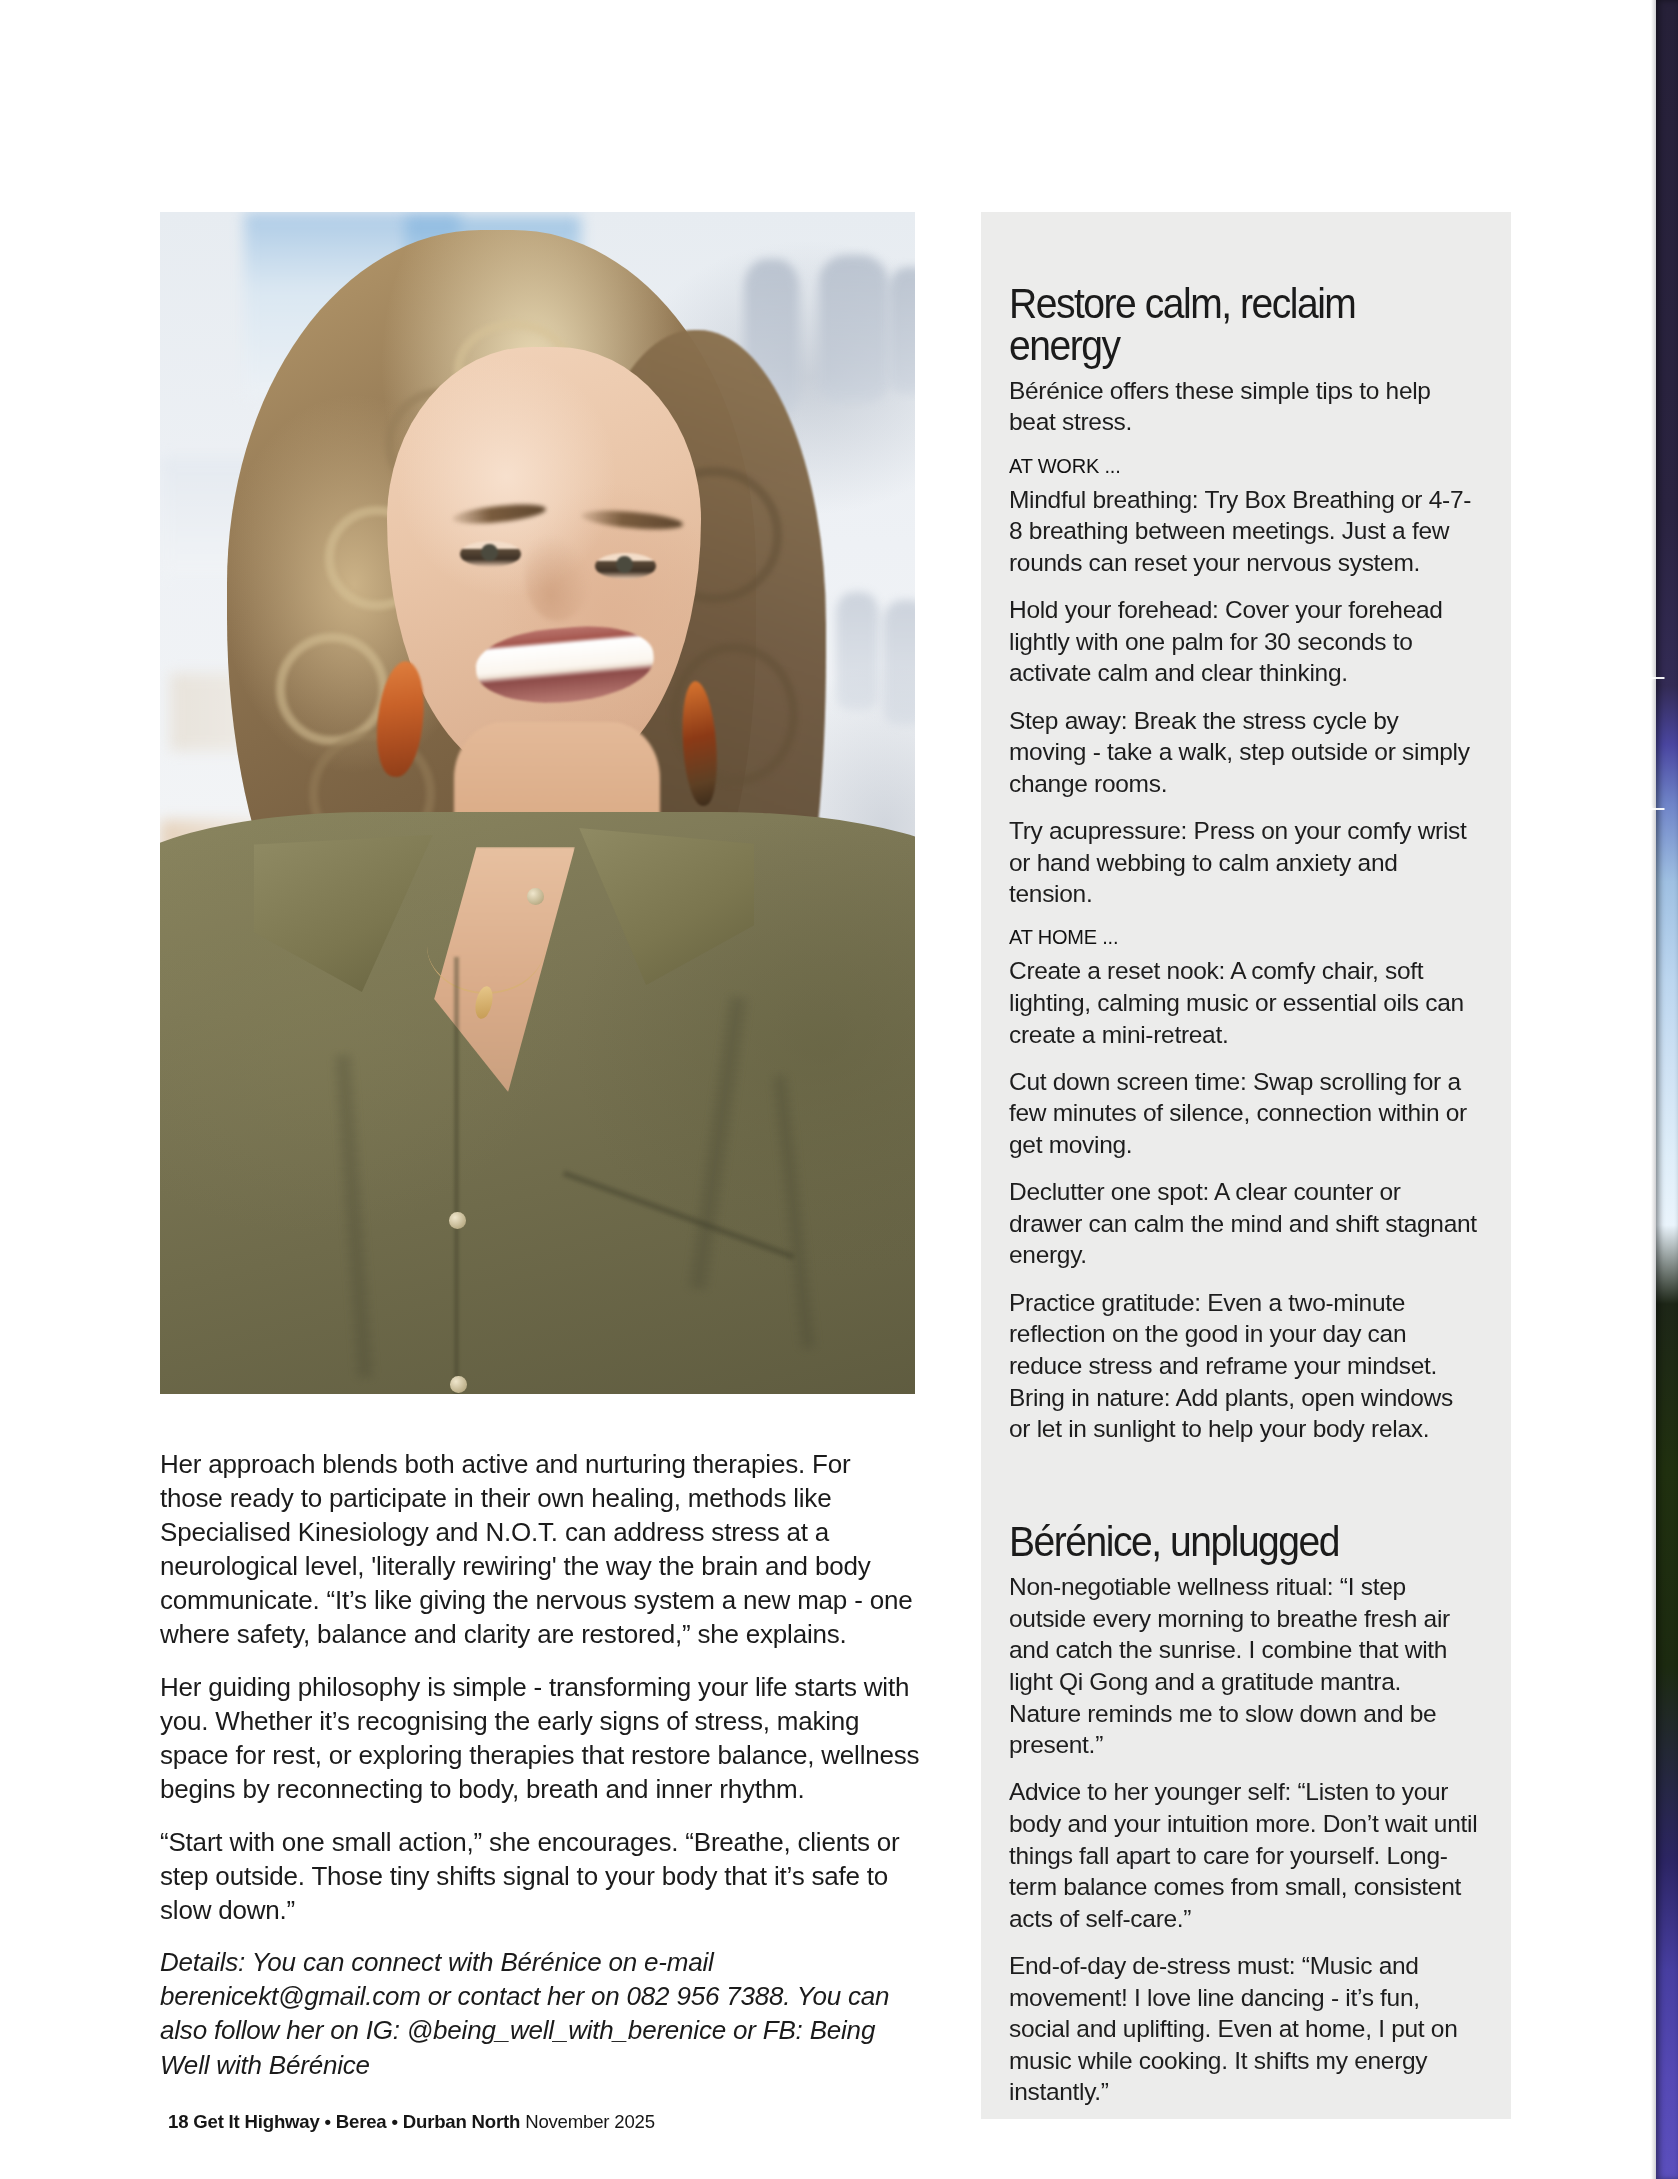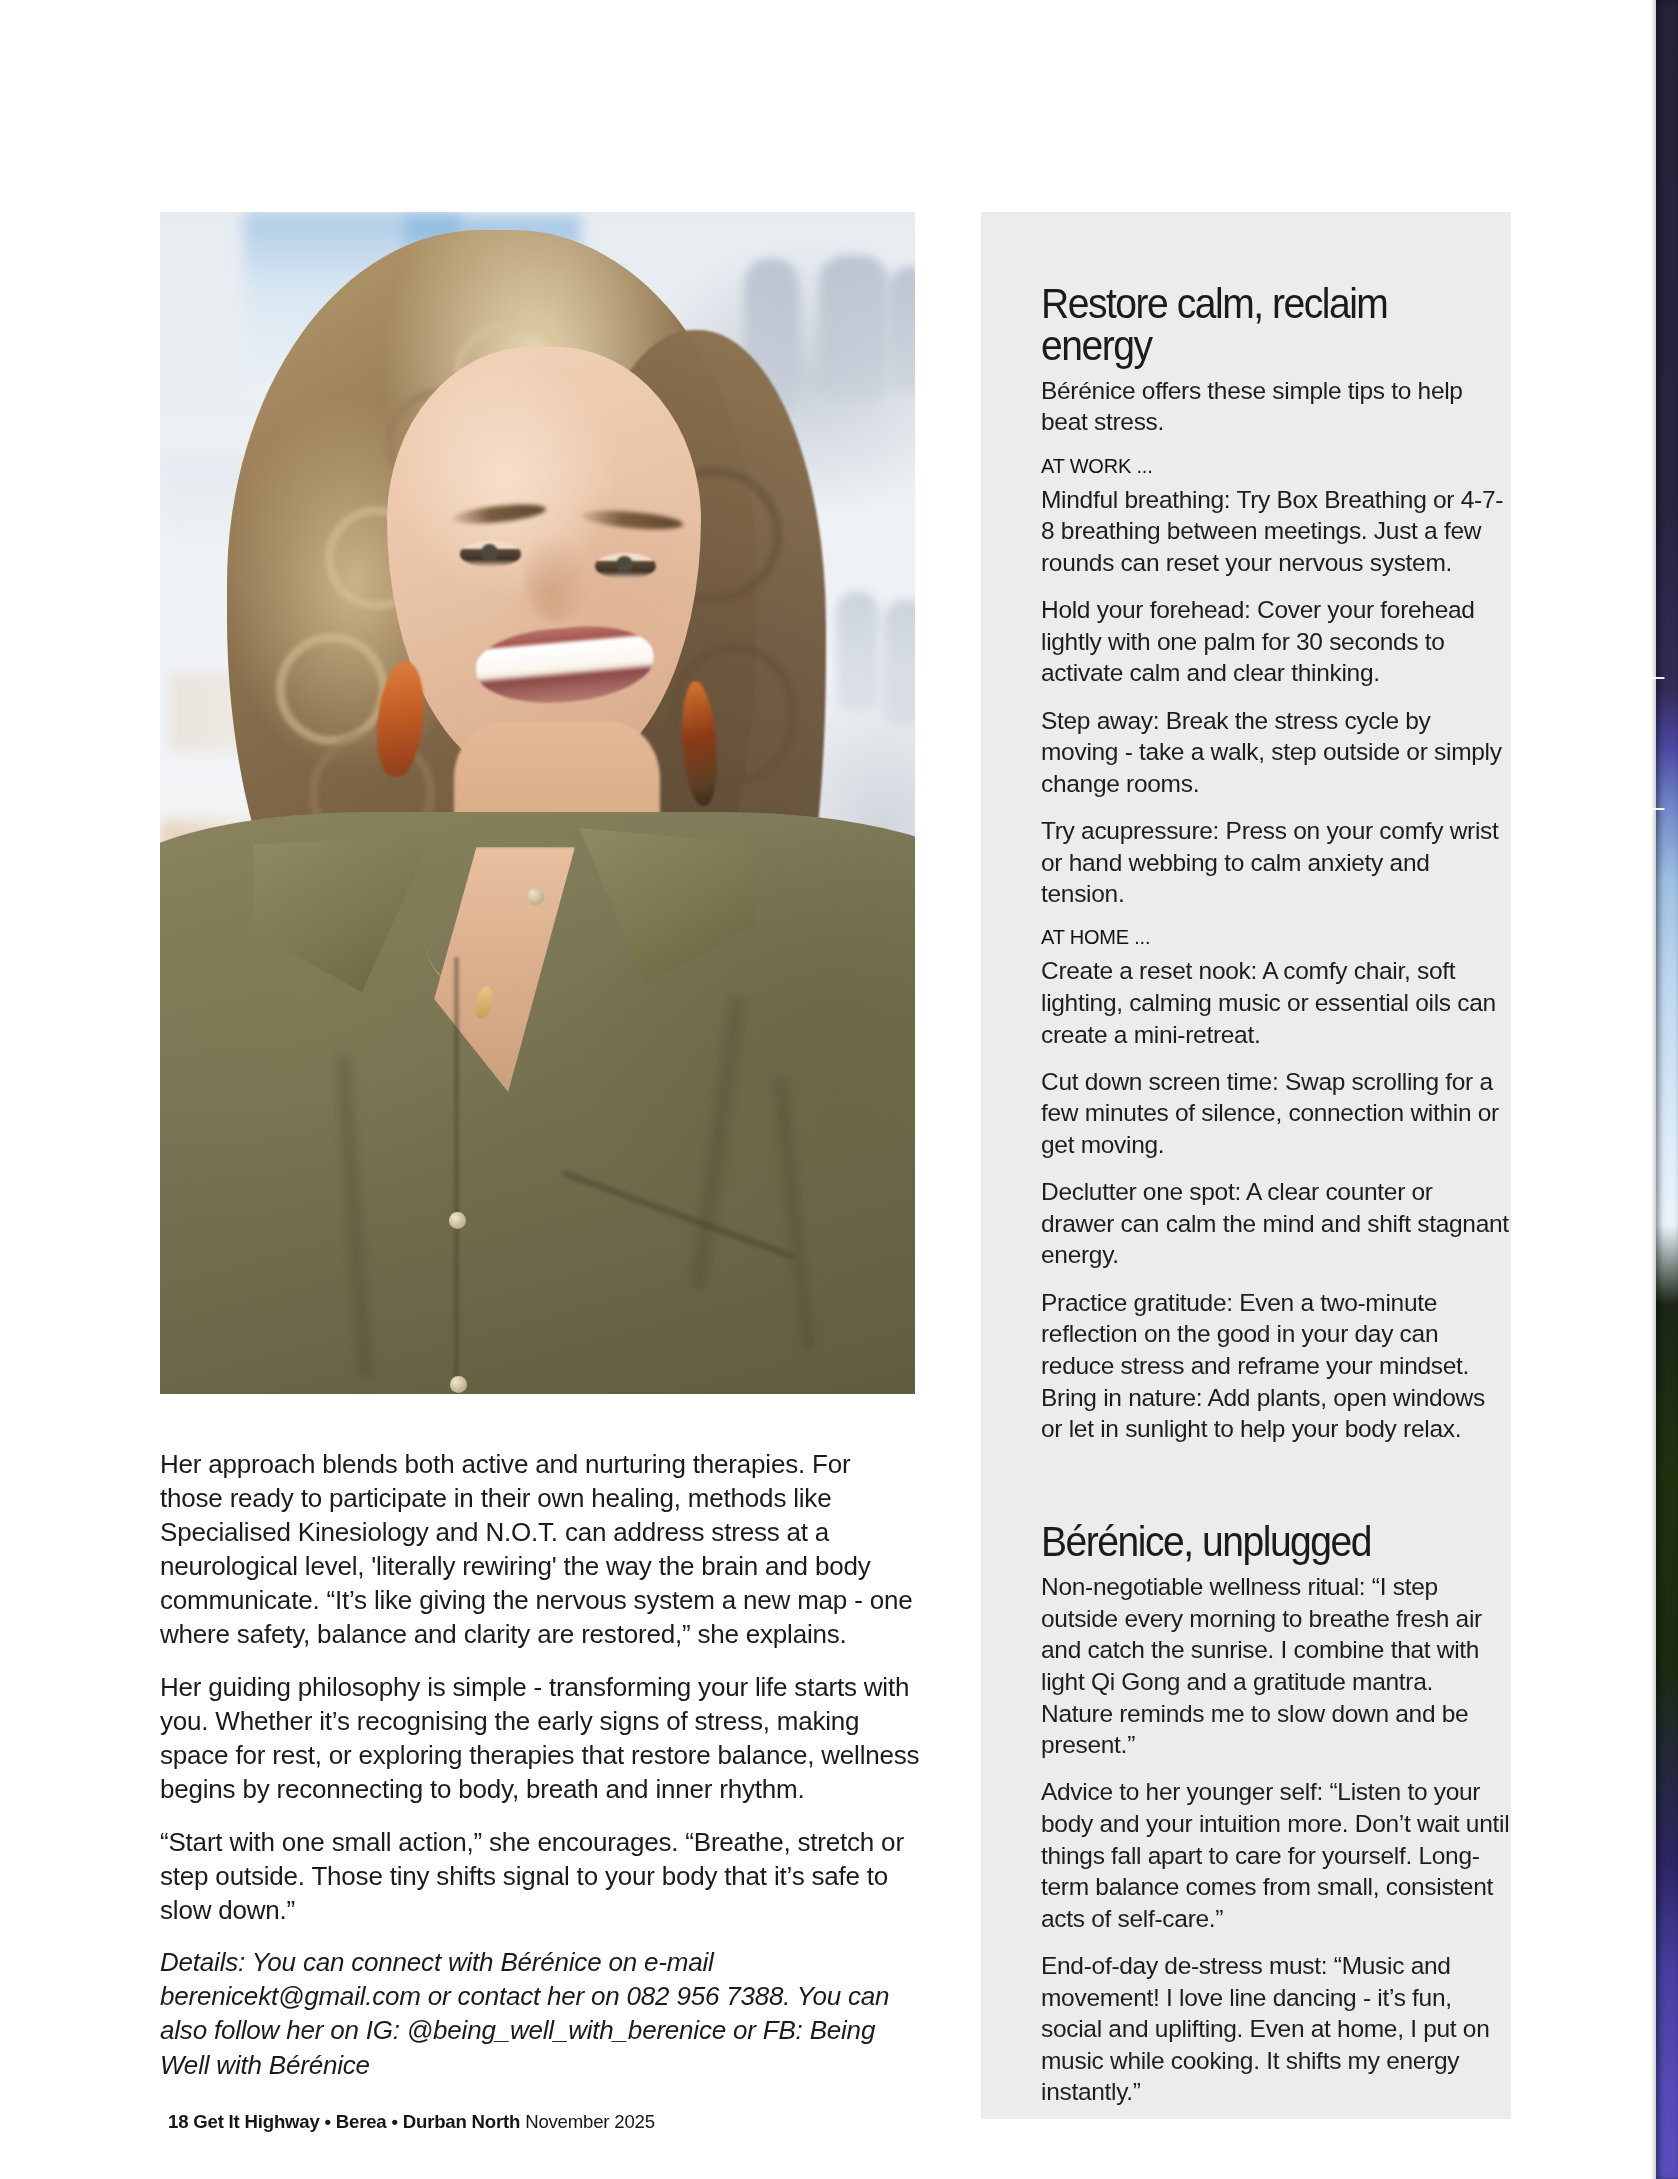--- a/index.html
+++ b/index.html
@@ -364,21 +364,20 @@
     top: 212px;
     width: 530px;
     height: 1907px;
     background: #ececeb;
   }
   .sidebar-inner {
     position: absolute;
     left: 28px;
     top: 0;
     width: 470px;
-    margin-left: 32px;
   }
   .sb-title {
     font-family: "Liberation Sans", sans-serif;
     font-size: 42px;
     font-weight: normal;
     color: #1b1b1b;
     letter-spacing: -1.6px;
     line-height: 1.0;
     margin: 0;
     transform: scaleX(0.93);
@@ -471,21 +470,21 @@
     <div class="button" style="left:290px; top:1164px;"></div>
     <div class="pocket-seam"></div>
     <div class="fold" style="left:549px; top:784px; width:17.6px; height:294px; transform:rotate(8deg);"></div>
     <div class="fold" style="left:627px; top:863px; width:13.7px; height:274px; transform:rotate(-6deg);"></div>
     <div class="fold" style="left:186px; top:843px; width:15.7px; height:323px; transform:rotate(-4deg);"></div>
   </figure>
 
   <div class="body-col">
     <p>Her approach blends both active and nurturing therapies. For those ready to participate in their own healing, methods like Specialised Kinesiology and N.O.T. can address stress at a neurological level, 'literally rewiring' the way the brain and body communicate. “It’s like giving the nervous system a new map - one where safety, balance and clarity are restored,” she explains.</p>
     <p>Her guiding philosophy is simple - transforming your life starts with you. Whether it’s recognising the early signs of stress, making space for rest, or exploring therapies that restore balance, wellness begins by reconnecting to body, breath and inner rhythm.</p>
-    <p>“Start with one small action,” she encourages. “Breathe, stretch or step outside. Those tiny shifts signal to your body that it’s safe to slow down.”</p>
+    <p>“Start with one small action,” she encourages. “Breathe, clients or step outside. Those tiny shifts signal to your body that it’s safe to slow down.”</p>
     <p class="details">Details: You can connect with Bérénice on e-mail berenicekt@gmail.com or contact her on 082 956 7388. You can also follow her on IG: @being_well_with_berenice or FB: Being Well with Bérénice</p>
   </div>
 
   <div class="footer"><b>18 Get It Highway • Berea • Durban North</b> <span class="month">November 2025</span></div>
 
   <aside class="sidebar">
     <div class="sidebar-inner">
 
       <h2 class="sb-title first">Restore calm, reclaim energy</h2>
       <p class="sb-sub">Bérénice offers these simple tips to help beat stress.</p>

